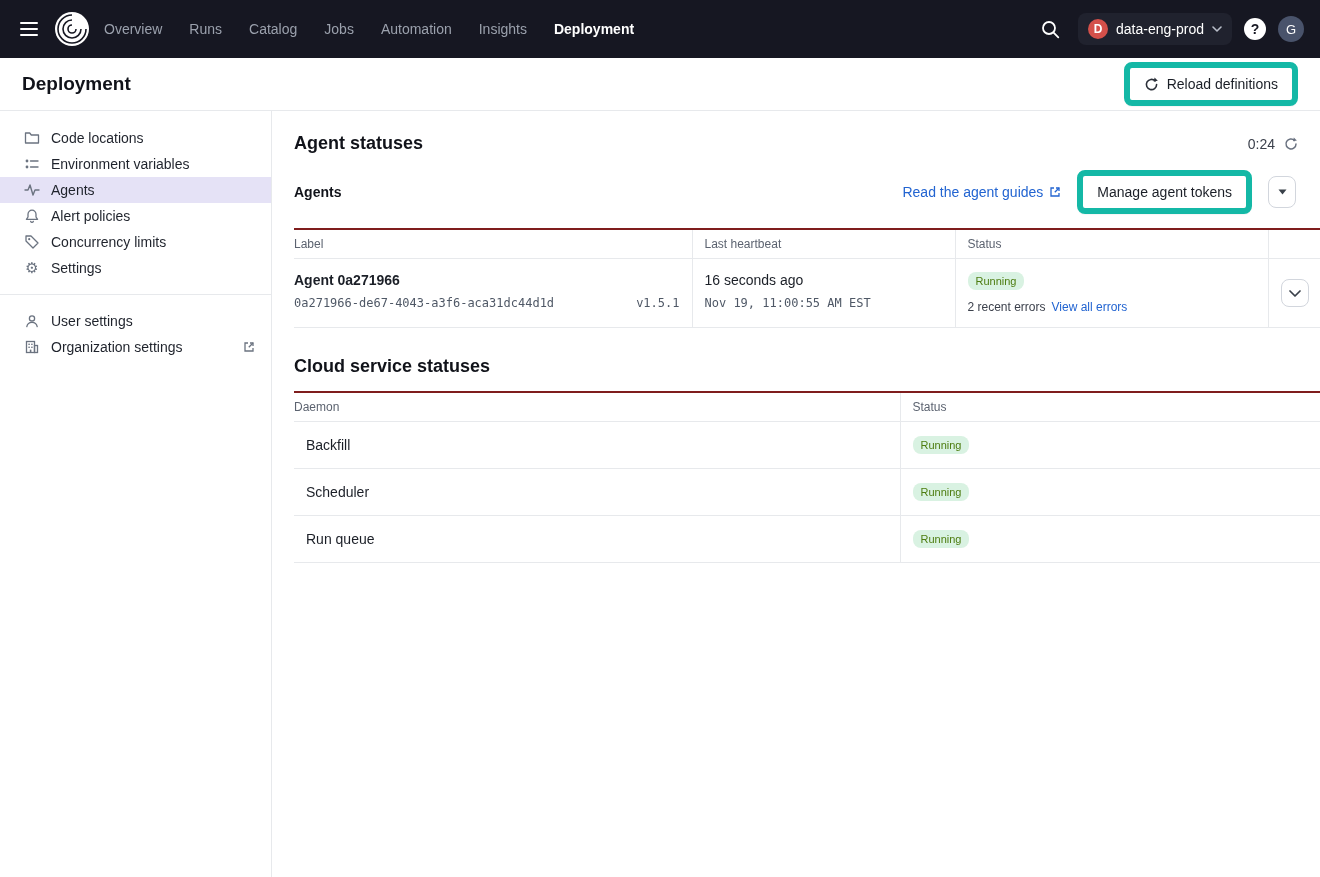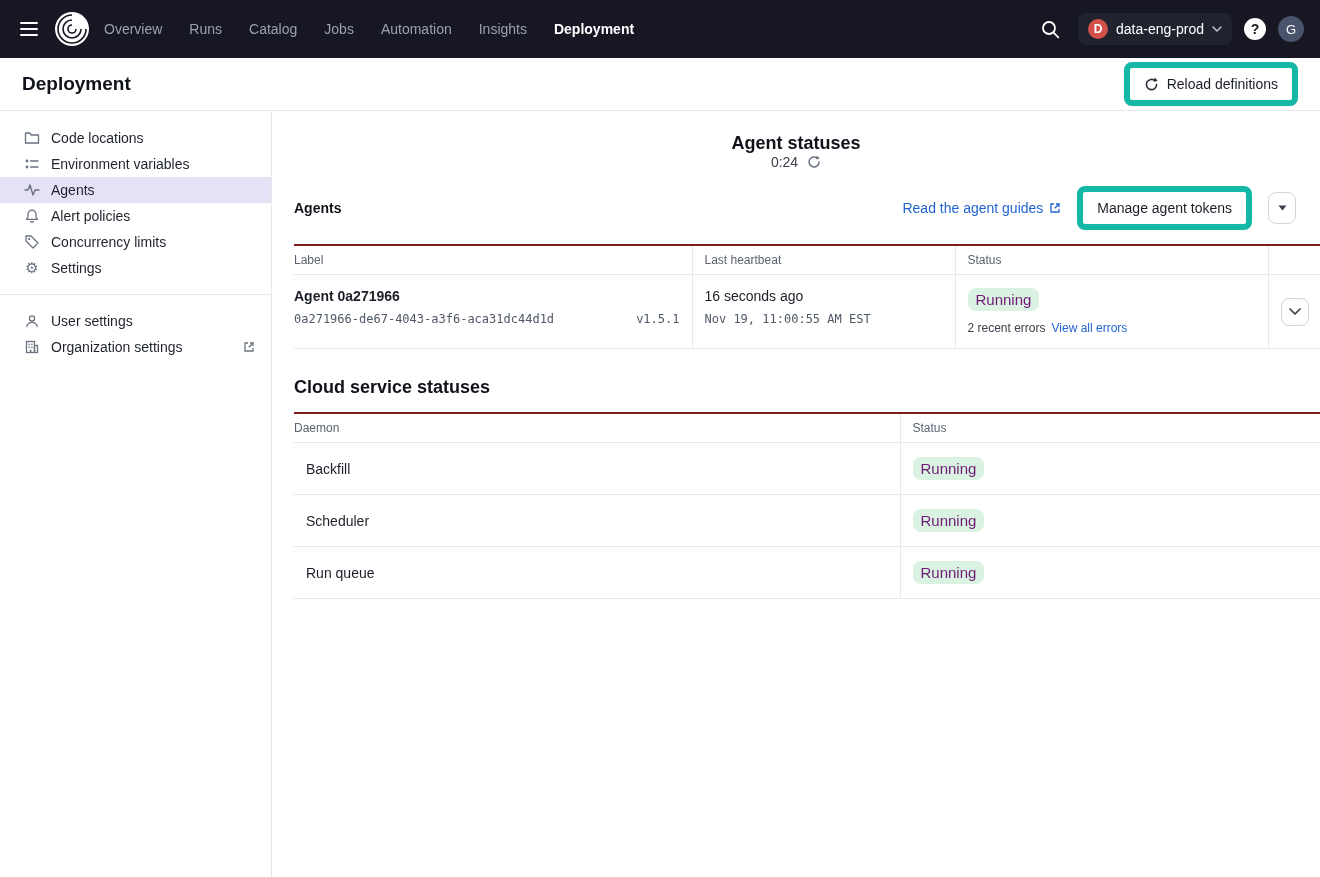--- a/index.html
+++ b/index.html
@@ -76,21 +76,21 @@
   .side-item .sicon { width: 16px; display: flex; justify-content: center; color: #6b7380; flex: 0 0 16px; }
   .side-item.active { background: #e5e2f6; }
   .side-divider { border: none; border-top: 1px solid #e7e9ec; margin: 13px 0; }
   .ext-right { margin-left: auto; display: flex; color: #6b7380; }
   .gear-glyph { font-size: 15px; line-height: 1; color: #6b7380; font-family: "DejaVu Sans", sans-serif; }
 
   .main { flex: 1; min-width: 0; padding-left: 22px; overflow: hidden; }
 
   .section-head {
     display: flex; align-items: center; justify-content: space-between;
-    margin: 22px 0 16px; padding-right: 22px; flex-direction: column;
+    margin: 22px 0 16px; padding-right: 22px;
   }
   .h2 { font-size: 18px; font-weight: 600; color: #11131a; }
   .auto-refresh { display: flex; align-items: center; gap: 9px; color: #3c414c; font-size: 14px; }
 
   .agents-toolbar {
     display: flex; align-items: center; justify-content: space-between;
     margin: 4px 0 14px; padding-right: 24px;
   }
   .h3 { font-size: 14px; font-weight: 700; color: #11131a; }
   .toolbar-right { display: flex; align-items: center; gap: 16px; }
@@ -107,22 +107,22 @@
   }
   th:first-child, td:first-child { padding-left: 0; }
   th + th, td + td { border-left: 1px solid #e7e9ec; }
   td { padding: 13px 12px; vertical-align: top; border-bottom: 1px solid #e7e9ec; }
 
   .agent-name { font-weight: 700; font-size: 14px; margin-bottom: 8px; }
   .agent-sub { display: flex; justify-content: space-between; align-items: baseline; font-size: 12px; color: #4f5866; text-align: center; }
   .hb-rel { font-size: 14px; margin-bottom: 8px; }
   .hb-abs { font-size: 12px; color: #4f5866; }
   .badge {
-    display: inline-block; background: #d9f2e2; color: #701a75;
-    font-size: 15px; padding: 3px 8px; border-radius: 8px;
+    display: inline-block; background: #d9f2e2; color: #4d7c0f;
+    font-size: 11px; padding: 3px 8px; border-radius: 8px;
   }
   .errors-line { margin-top: 10px; font-size: 12px; color: #3c414c; display: flex; gap: 6px; align-items: baseline; }
   .errors-line a { font-size: 12px; }
   td.chev-cell { vertical-align: middle; text-align: center; border-left: 1px solid #e7e9ec; }
   .row-chev-btn {
     width: 28px; height: 28px; background: #fff; border: 1px solid #d2d6dd;
     border-radius: 8px; cursor: pointer; display: inline-flex; align-items: center; justify-content: center;
   }
 
   .services-heading { margin: 28px 0 14px; }

